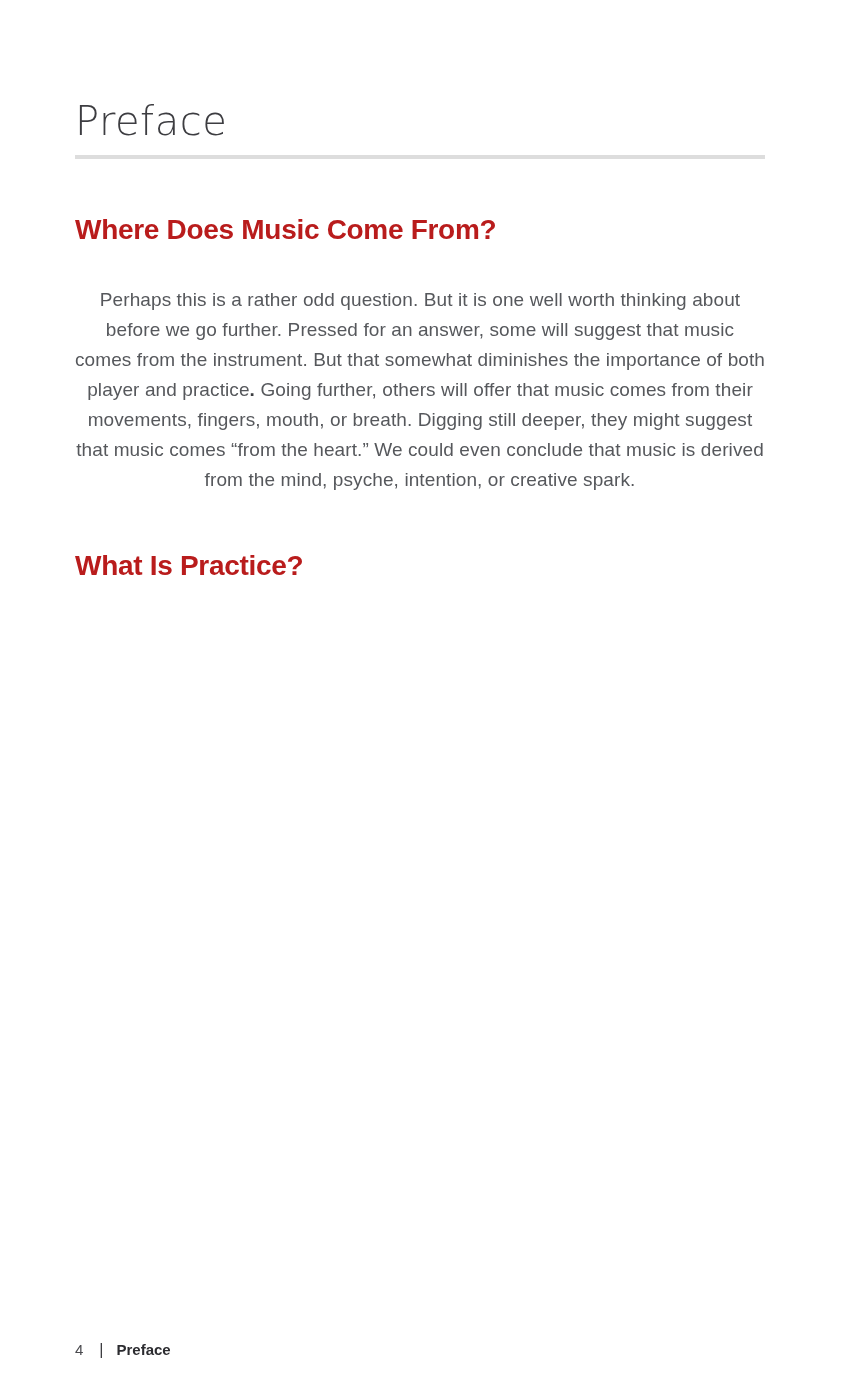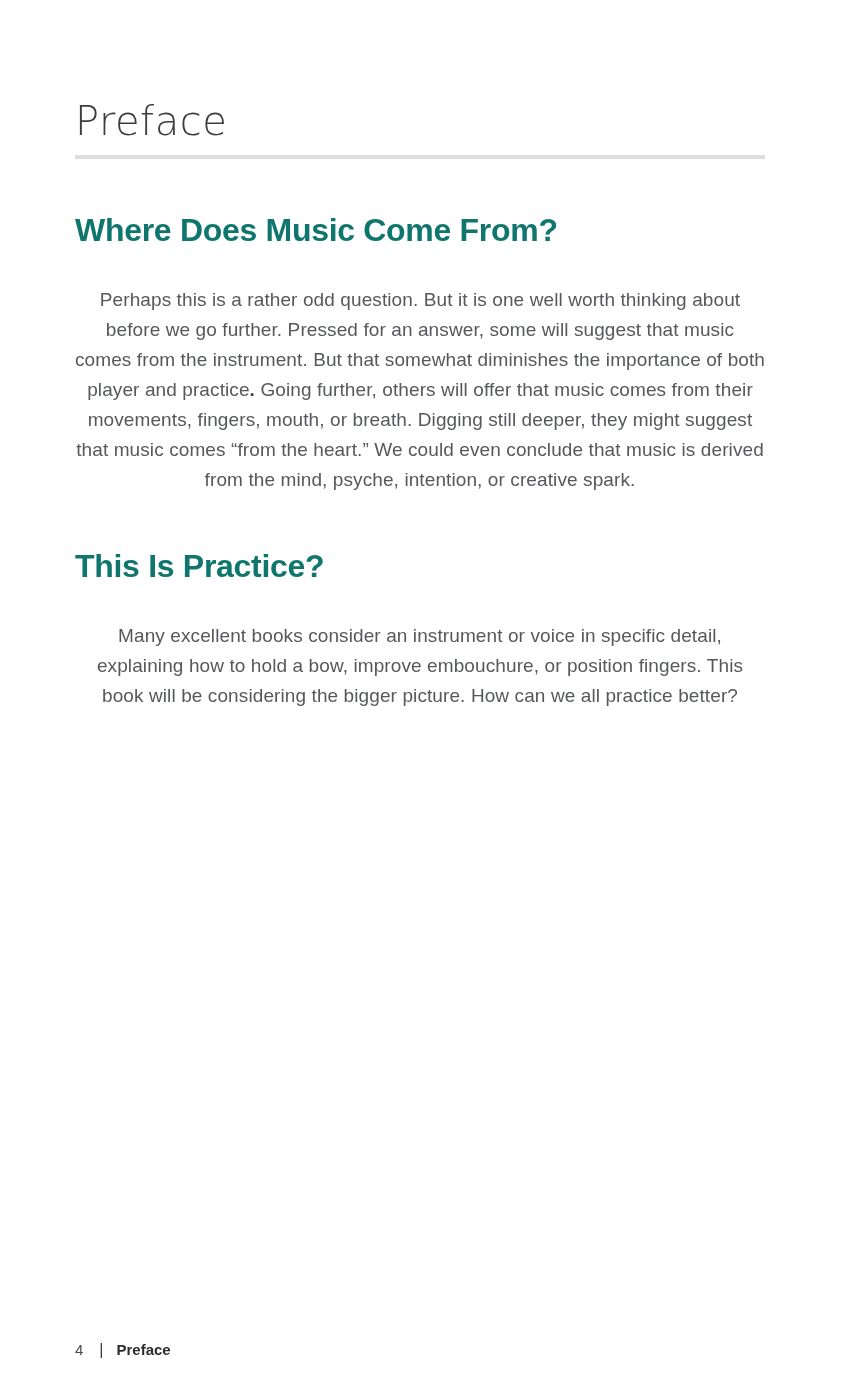--- a/index.html
+++ b/index.html
@@ -31,24 +31,24 @@
     color: #3d3d41;
     letter-spacing: 0.5px;
   }
   .title-rule {
     border: none;
     height: 4px;
     background: #dddddd;
     margin-top: 10px;
   }
   h2.section-heading {
-    font-size: 32px;
+    font-size: 28px;
     line-height: 30px;
     font-weight: 700;
-    color: #0f766e;
+    color: #b91c1c;
     letter-spacing: -0.3px;
     margin-top: 56px;
   }
   p.body-para {
     font-size: 19px;
     line-height: 30px;
     color: #56585c;
     margin-top: 40px;
     letter-spacing: 0.1px;
     text-align: center;
@@ -91,24 +91,23 @@
   <div class="content">
 
     <h1 class="doc-title">Preface</h1>
 
     <hr class="title-rule">
 
     <h2 class="section-heading">Where Does Music Come From?</h2>
 
     <p class="body-para"><span>Perhaps this is a rather odd question. But it is one well worth thinking about before we go further. Pressed for an answer, some will suggest that music comes from the instrument. But that somewhat diminishes the importance of both player and practice</span><span class="bold-period">.</span><span> Going further, others will offer that music comes from their movements, fingers, mouth, or breath. Digging still deeper, they might suggest that music comes “from the heart.” We could even conclude that music is derived from the mind, psyche, intention, or creative spark.</span></p>
 
-    <h2 class="section-heading">This Is Practice?</h2>
+    <h2 class="section-heading">What Is Practice?</h2>
 
 
-    <p class="body-para">Many excellent books consider an instrument or voice in specific detail, explaining how to hold a bow, improve embouchure, or position fingers. This book will be considering the bigger picture. How can we all practice better?</p>
 
   </div>
 
   <div class="footer">
     <span class="page-number">4</span>
     <span class="separator">|</span>
     <span class="chapter">Preface</span>
   </div>
 </div>
 

